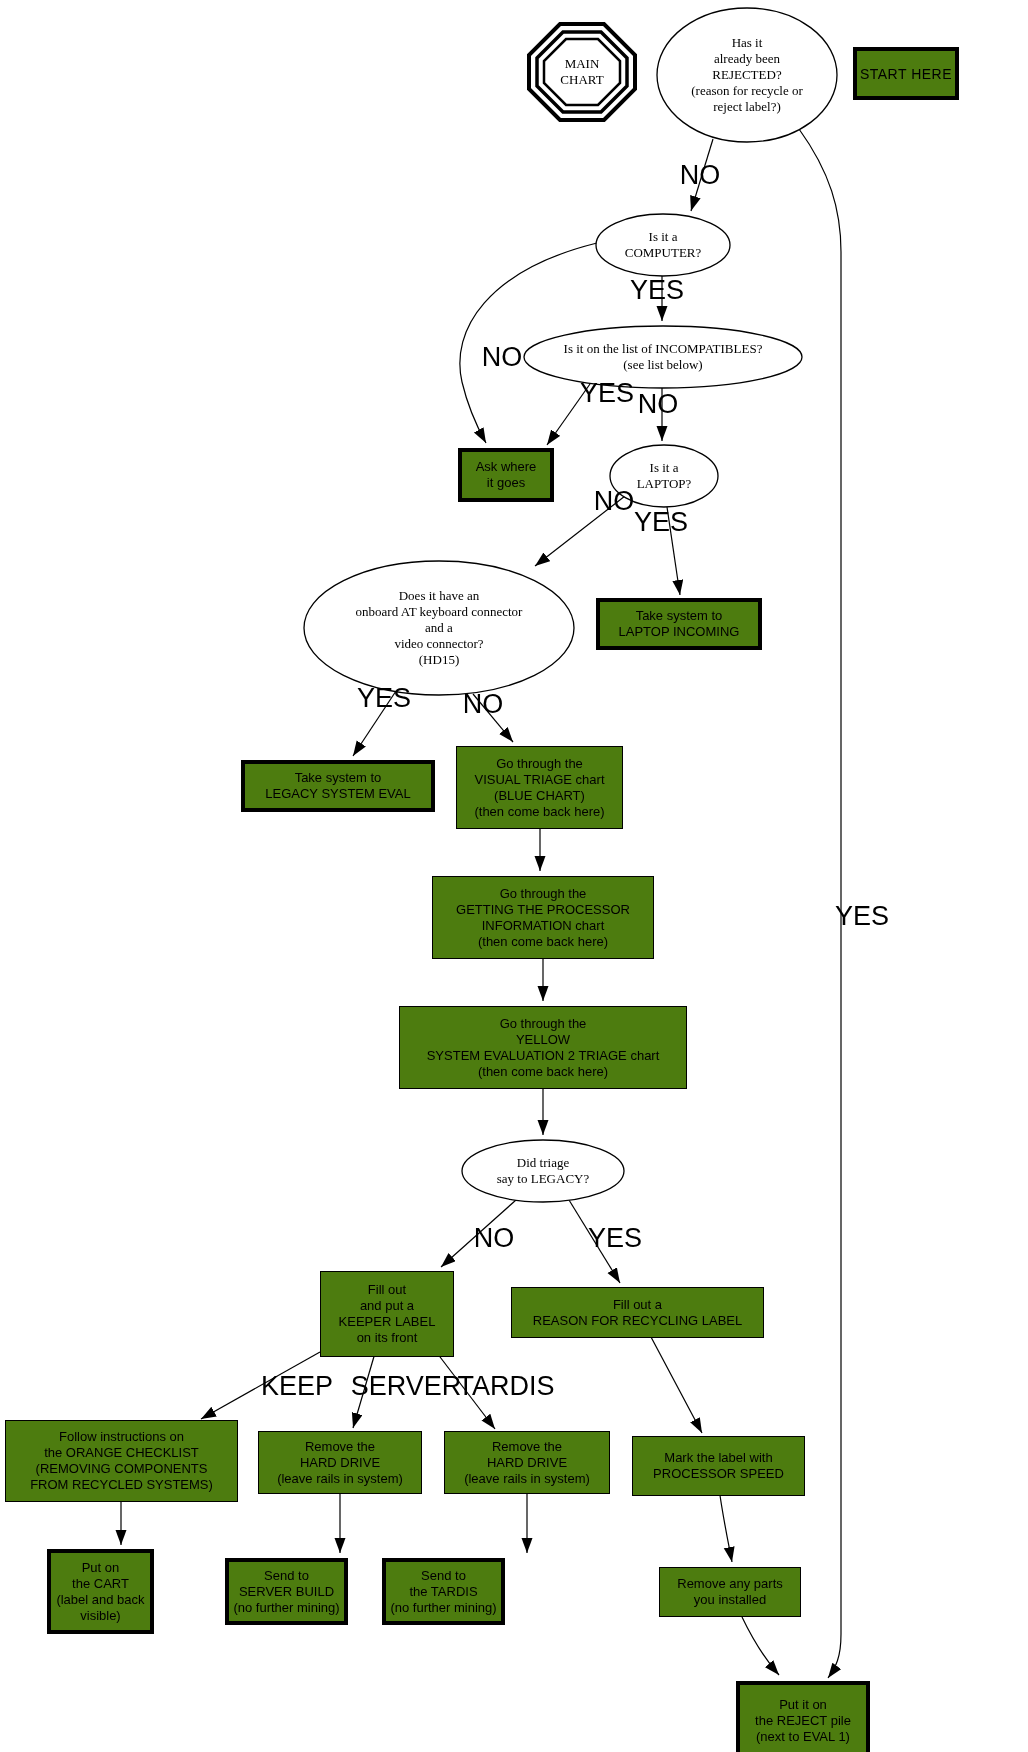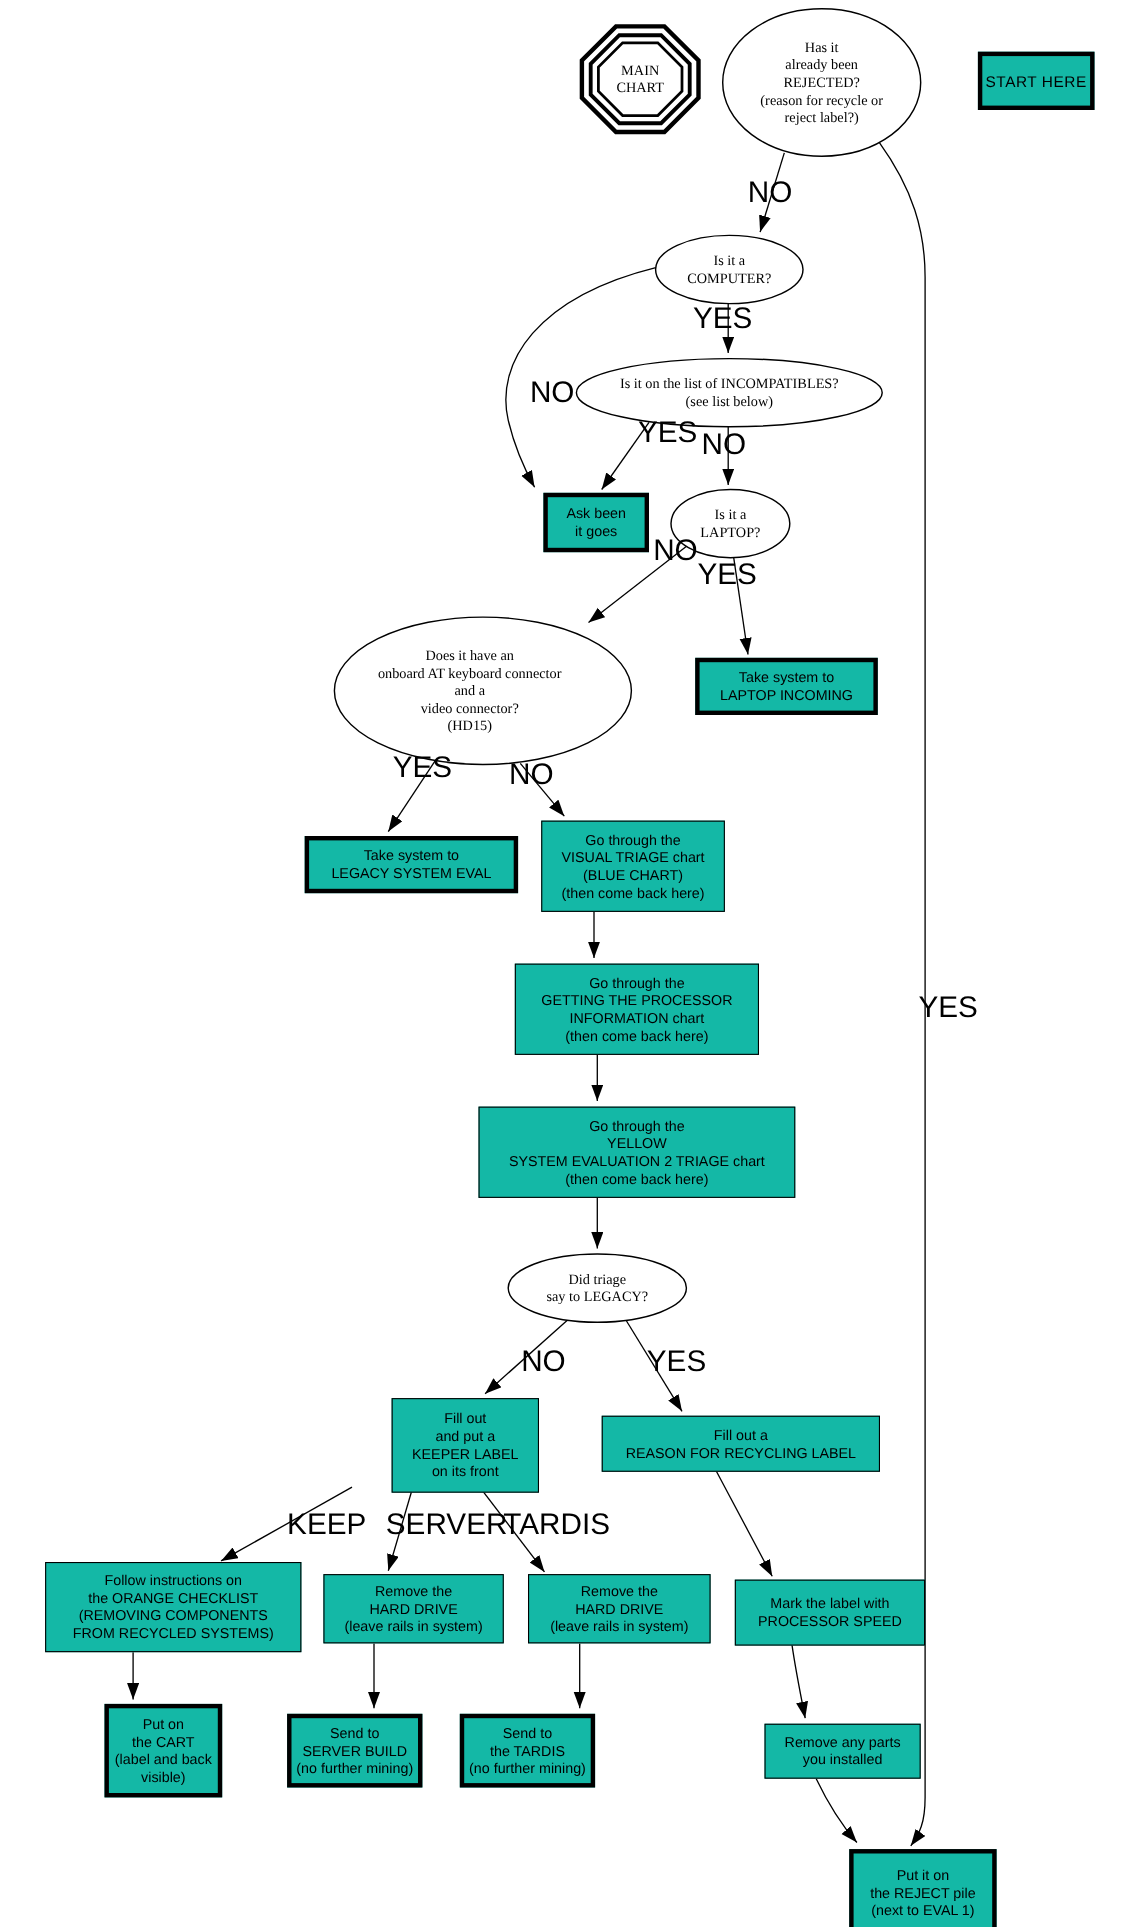--- a/index.html
+++ b/index.html
@@ -1,22 +1,22 @@
 <!DOCTYPE html>
 <html><head>
 <meta charset="utf-8">
 <style>
   html,body{margin:0;padding:0;background:#ffffff;}
   body{width:1028px;height:1752px;position:relative;overflow:hidden;
        font-family:"Liberation Sans", sans-serif;color:#000;}
   .canvas{position:absolute;left:0;top:0;width:1028px;height:1752px;}
   svg.underlay{position:absolute;left:0;top:0;}
-  .box{position:absolute;box-sizing:border-box;border:1.5px solid #000;background:#14b8a6;
+  .box{position:absolute;box-sizing:border-box;border:1.5px solid #000;background:#4d7c0f;
        display:flex;align-items:center;justify-content:center;text-align:center;
-       white-space:pre-line;font-size:13px;line-height:16px;margin-left:36px;}
+       white-space:pre-line;font-size:13px;line-height:16px;}
   .box.thick{border-width:4px;}
   .etext{position:absolute;display:flex;align-items:center;justify-content:center;
        text-align:center;white-space:pre-line;font-size:13px;line-height:16px;font-family:Liberation Serif, serif;}
   .elabel{position:absolute;transform:translate(-50%,-50%);font-size:27px;white-space:nowrap;}
   .startbox{font-size:14px;letter-spacing:.5px;}
 </style>
 </head>
 <body>
 
 <div class="canvas">
@@ -77,30 +77,30 @@
 already been
 REJECTED?
 (reason for recycle or
 reject label?)</span></div>
   <div class="etext" style="left:596px;top:214px;width:134px;height:62px"><span>Is it a
 COMPUTER?</span></div>
   <div class="etext" style="left:524px;top:326px;width:278px;height:62px"><span>Is it on the list of INCOMPATIBLES?
 (see list below)</span></div>
   <div class="etext" style="left:610px;top:445px;width:108px;height:62px"><span>Is it a
 LAPTOP?</span></div>
-  <div class="etext" style="left:292px;top:561px;width:270px;height:134px"><span>Does it have an
+  <div class="etext" style="left:304px;top:561px;width:270px;height:134px"><span>Does it have an
 onboard AT keyboard connector
 and a
 video connector?
 (HD15)</span></div>
   <div class="etext" style="left:462px;top:1140px;width:162px;height:62px"><span>Did triage
 say to LEGACY?</span></div>
 
   <div class="box thick startbox" style="left:853px;top:47px;width:106px;height:53px"><span>START HERE</span></div>
-  <div class="box thick" style="left:458px;top:448px;width:96px;height:54px"><span>Ask been
+  <div class="box thick" style="left:458px;top:448px;width:96px;height:54px"><span>Ask where
 it goes</span></div>
   <div class="box thick" style="left:596px;top:598px;width:166px;height:52px"><span>Take system to
 LAPTOP INCOMING</span></div>
   <div class="box thick" style="left:241px;top:760px;width:194px;height:52px"><span>Take system to
 LEGACY SYSTEM EVAL</span></div>
   <div class="box" style="left:456px;top:746px;width:167px;height:83px"><span>Go through the
 VISUAL TRIAGE chart
 (BLUE CHART)
 (then come back here)</span></div>
   <div class="box" style="left:432px;top:876px;width:222px;height:83px"><span>Go through the
@@ -122,21 +122,21 @@
 (REMOVING COMPONENTS
 FROM RECYCLED SYSTEMS)</span></div>
   <div class="box" style="left:258px;top:1431px;width:164px;height:63px"><span>Remove the
 HARD DRIVE
 (leave rails in system)</span></div>
   <div class="box" style="left:444px;top:1431px;width:166px;height:63px"><span>Remove the
 HARD DRIVE
 (leave rails in system)</span></div>
   <div class="box" style="left:632px;top:1436px;width:173px;height:60px"><span>Mark the label with
 PROCESSOR SPEED</span></div>
-  <div class="box thick" style="left:59px;top:1549px;width:107px;height:85px"><span>Put on
+  <div class="box thick" style="left:47px;top:1549px;width:107px;height:85px"><span>Put on
 the CART
 (label and back
 visible)</span></div>
   <div class="box thick" style="left:225px;top:1558px;width:123px;height:67px"><span>Send to
 SERVER BUILD
 (no further mining)</span></div>
   <div class="box thick" style="left:382px;top:1558px;width:123px;height:67px"><span>Send to
 the TARDIS
 (no further mining)</span></div>
   <div class="box" style="left:659px;top:1567px;width:142px;height:50px"><span>Remove any parts

